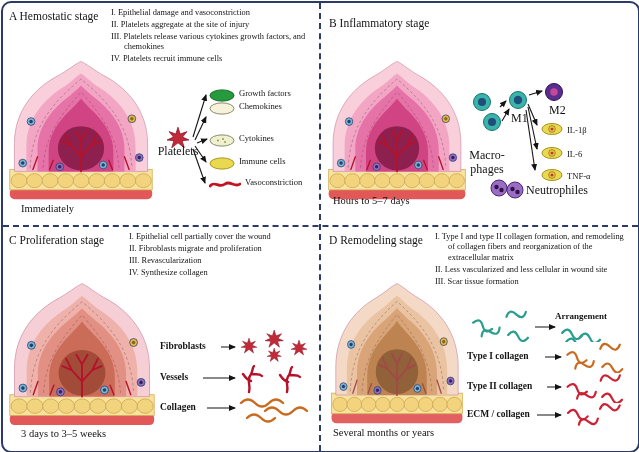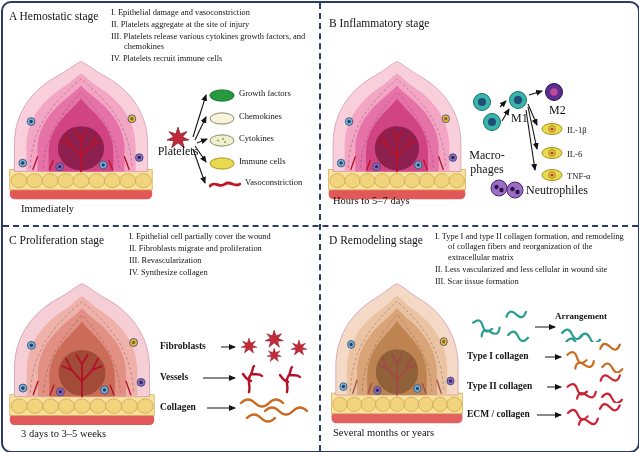--- a/index.html
+++ b/index.html
@@ -104,21 +104,21 @@
         </svg>
     </span>
     <div class="lbl" style="left:146px;top:142px;width:58px;text-align:center">Platelets</div>
 
     <div class="out-row" style="top:85px">
       <span><svg width="26" height="13" viewBox="0 0 26 13">
             <ellipse cx="13" cy="6.5" rx="12" ry="5.6" fill="#259b3e" stroke="#136a26"></ellipse>
           </svg></span>
       <span class="lbl-inline">Growth factors</span>
     </div>
-    <div class="out-row" style="top:108px">
+    <div class="out-row" style="top:98px">
       <span><svg width="26" height="13" viewBox="0 0 26 13">
             <ellipse cx="13" cy="6.5" rx="12" ry="5.6" fill="#f7f3da" stroke="#8a8a6a"></ellipse>
           </svg></span>
       <span class="lbl-inline">Chemokines</span>
     </div>
     <div class="out-row" style="top:130px">
       <span><svg width="26" height="13" viewBox="0 0 26 13">
             <ellipse cx="13" cy="6.5" rx="12" ry="5.6" fill="#eef0cf" stroke="#8a8a6a"></ellipse>
             <circle cx="9" cy="6.5" r="1.1" fill="#9aa25a"></circle>
             <circle cx="14" cy="5" r="1.1" fill="#9aa25a"></circle>

